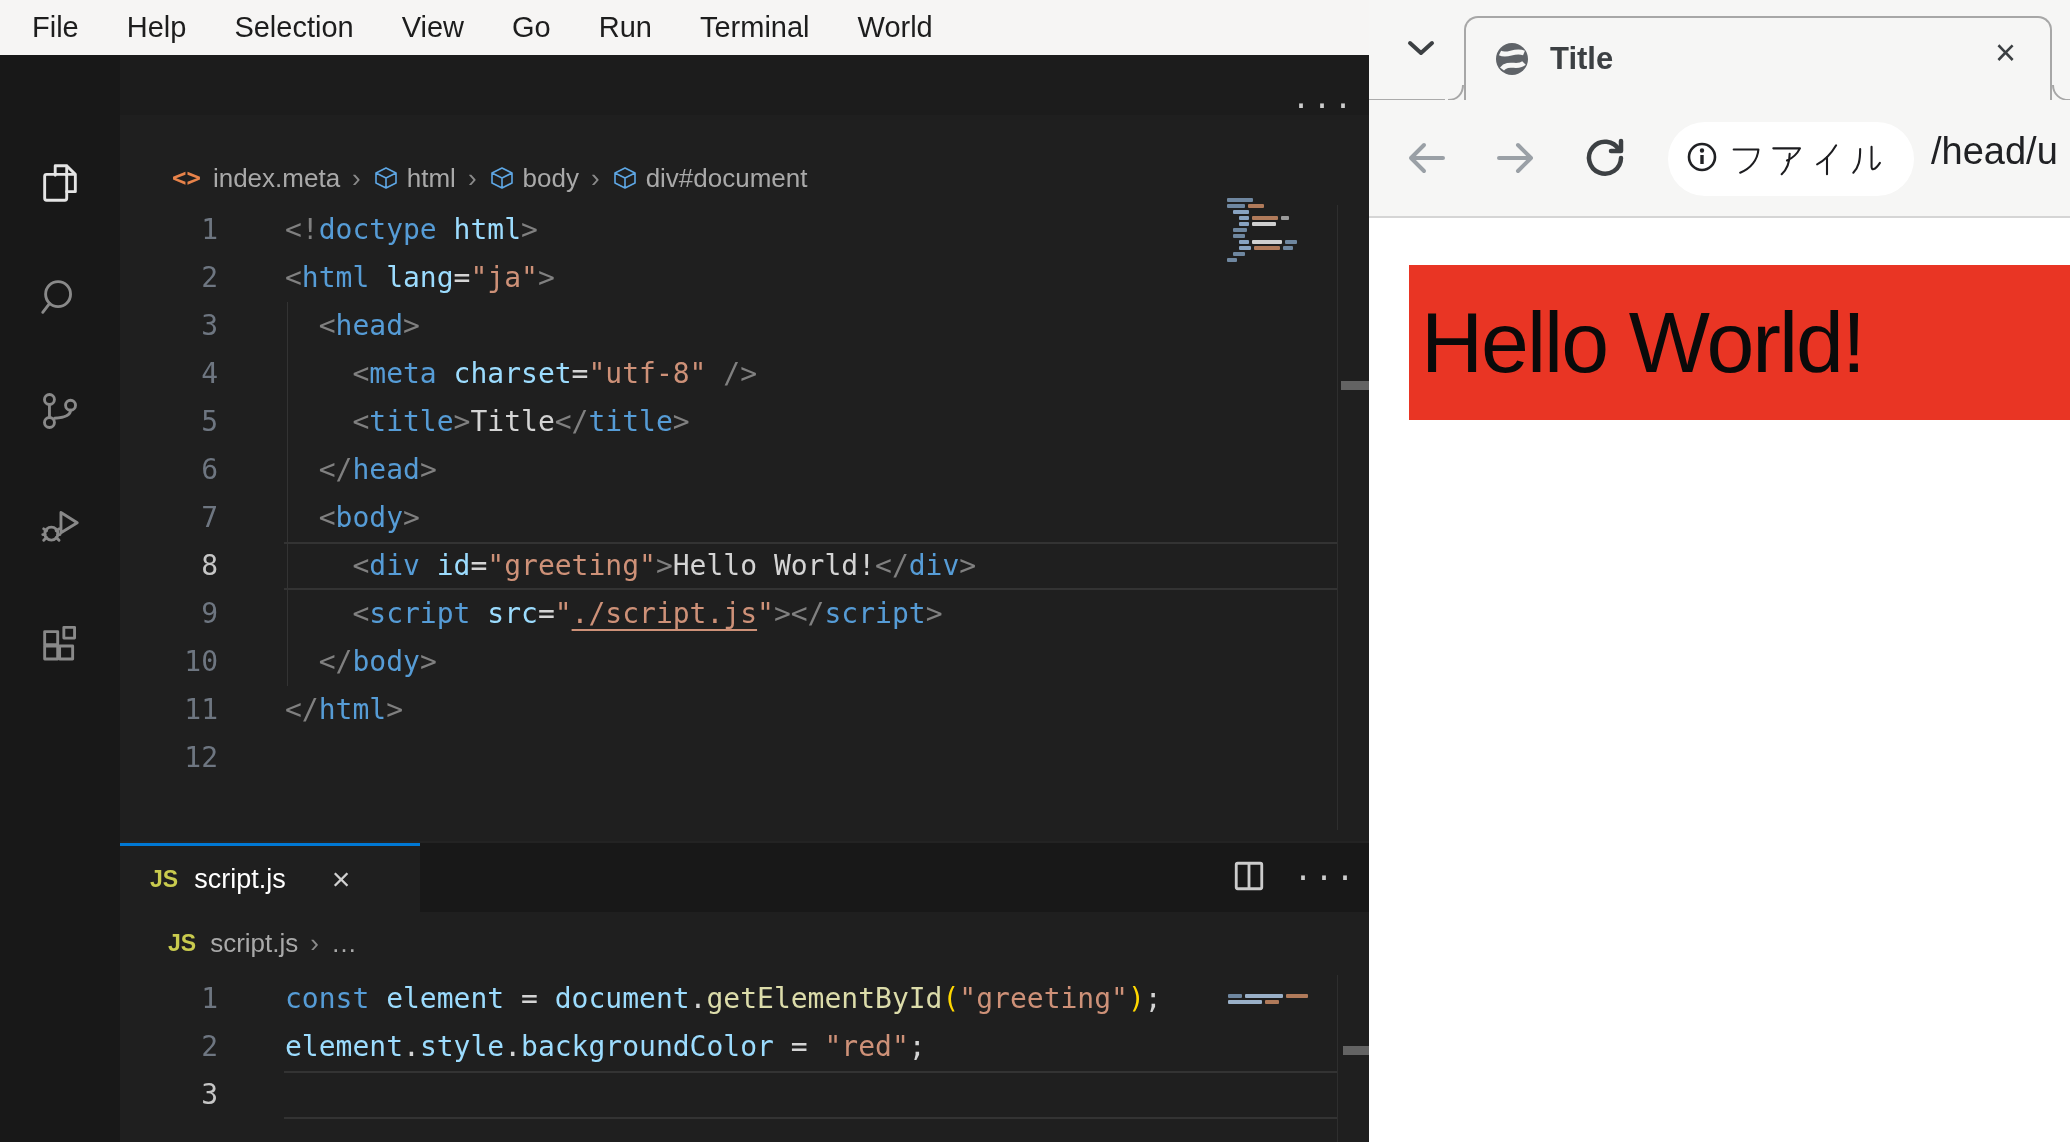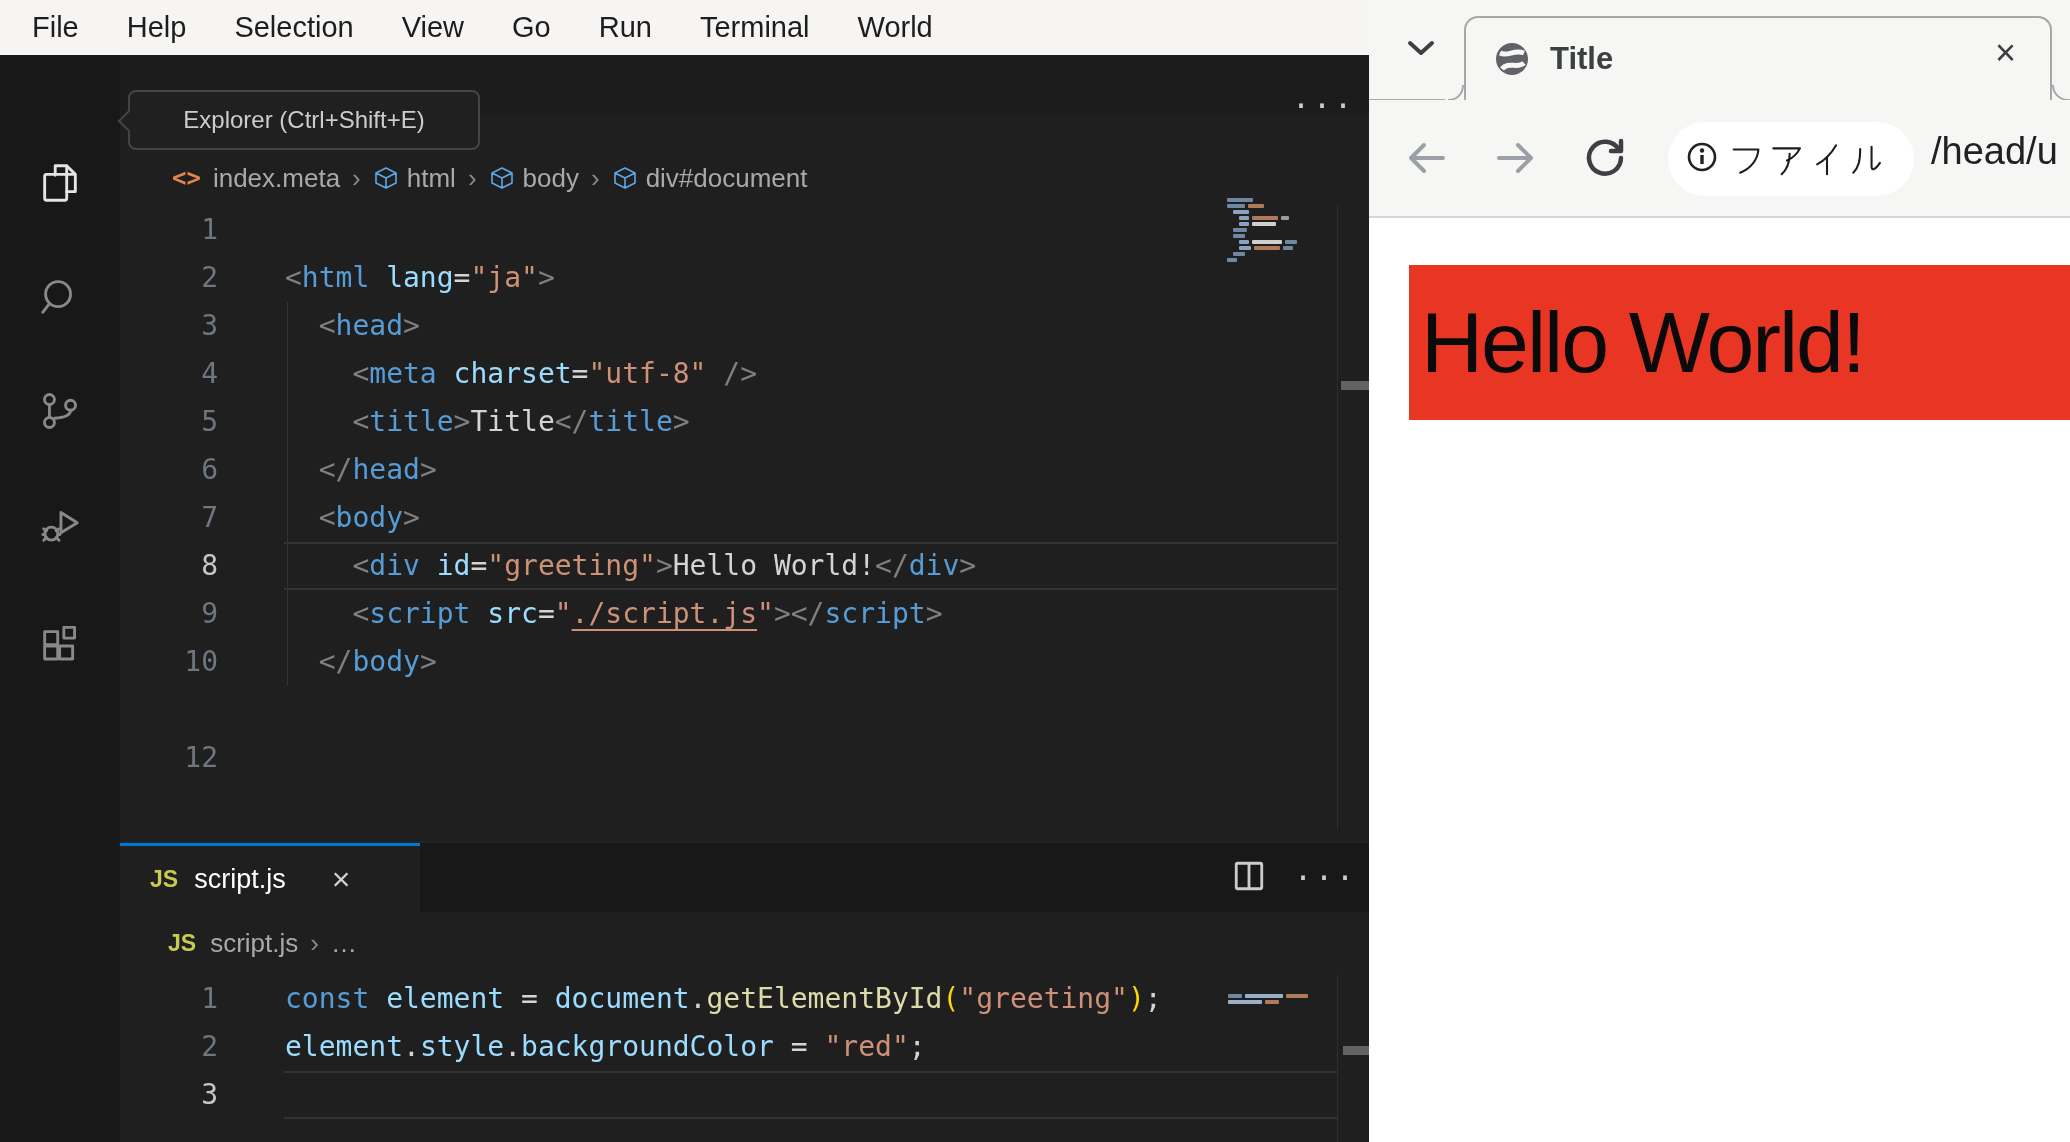--- a/index.html
+++ b/index.html
@@ -200,30 +200,31 @@
       <span class="bc-sep">›</span>
       <span class="bc-cube"><svg viewBox="0 0 26 26">
           <path d="M13 3 L23 8 V18 L13 23 L3 18 V8 Z M3 8 L13 13 L23 8 M13 13 V23"></path>
         </svg></span>
       <span>div#document</span>
     </div>
 
   <div class="cur-line" style="top:542px"></div>
   <div class="indent-guide" style="top:302px; height:384px"></div>
   <div class="code-block" style="top:206px; height:624px">
-      <div class="crow" style="top: 0px;"><span class="lnum">1</span></div>
+      <div class="crow" style="top: 0px;"><span class="lnum">1</span><span class="ltext"><span style="color: rgb(128, 128, 128);">&lt;!</span><span style="color: rgb(86, 156, 214);">doctype</span><span style="color: rgb(156, 220, 254);"> html</span><span style="color: rgb(128, 128, 128);">&gt;</span></span></div>
       <div class="crow" style="top: 48px;"><span class="lnum">2</span><span class="ltext"><span style="color: rgb(128, 128, 128);">&lt;</span><span style="color: rgb(86, 156, 214);">html</span><span style="color: rgb(212, 212, 212);"> </span><span style="color: rgb(156, 220, 254);">lang</span><span style="color: rgb(212, 212, 212);">=</span><span style="color: rgb(206, 145, 120);">"ja"</span><span style="color: rgb(128, 128, 128);">&gt;</span></span></div>
       <div class="crow" style="top: 96px;"><span class="lnum">3</span><span class="ltext"><span style="color: rgb(212, 212, 212);">  </span><span style="color: rgb(128, 128, 128);">&lt;</span><span style="color: rgb(86, 156, 214);">head</span><span style="color: rgb(128, 128, 128);">&gt;</span></span></div>
       <div class="crow" style="top: 144px;"><span class="lnum">4</span><span class="ltext"><span style="color: rgb(212, 212, 212);">    </span><span style="color: rgb(128, 128, 128);">&lt;</span><span style="color: rgb(86, 156, 214);">meta</span><span style="color: rgb(212, 212, 212);"> </span><span style="color: rgb(156, 220, 254);">charset</span><span style="color: rgb(212, 212, 212);">=</span><span style="color: rgb(206, 145, 120);">"utf-8"</span><span style="color: rgb(128, 128, 128);"> /&gt;</span></span></div>
       <div class="crow" style="top: 192px;"><span class="lnum">5</span><span class="ltext"><span style="color: rgb(212, 212, 212);">    </span><span style="color: rgb(128, 128, 128);">&lt;</span><span style="color: rgb(86, 156, 214);">title</span><span style="color: rgb(128, 128, 128);">&gt;</span><span style="color: rgb(212, 212, 212);">Title</span><span style="color: rgb(128, 128, 128);">&lt;/</span><span style="color: rgb(86, 156, 214);">title</span><span style="color: rgb(128, 128, 128);">&gt;</span></span></div>
       <div class="crow" style="top: 240px;"><span class="lnum">6</span><span class="ltext"><span style="color: rgb(212, 212, 212);">  </span><span style="color: rgb(128, 128, 128);">&lt;/</span><span style="color: rgb(86, 156, 214);">head</span><span style="color: rgb(128, 128, 128);">&gt;</span></span></div>
       <div class="crow" style="top: 288px;"><span class="lnum">7</span><span class="ltext"><span style="color: rgb(212, 212, 212);">  </span><span style="color: rgb(128, 128, 128);">&lt;</span><span style="color: rgb(86, 156, 214);">body</span><span style="color: rgb(128, 128, 128);">&gt;</span></span></div>
       <div class="crow cur" style="top: 336px;"><span class="lnum">8</span><span class="ltext"><span style="color: rgb(212, 212, 212);">    </span><span style="color: rgb(128, 128, 128);">&lt;</span><span style="color: rgb(86, 156, 214);">div</span><span style="color: rgb(212, 212, 212);"> </span><span style="color: rgb(156, 220, 254);">id</span><span style="color: rgb(212, 212, 212);">=</span><span style="color: rgb(206, 145, 120);">"greeting"</span><span style="color: rgb(128, 128, 128);">&gt;</span><span style="color: rgb(212, 212, 212);">Hello World!</span><span style="color: rgb(128, 128, 128);">&lt;/</span><span style="color: rgb(86, 156, 214);">div</span><span style="color: rgb(128, 128, 128);">&gt;</span></span></div>
       <div class="crow" style="top: 384px;"><span class="lnum">9</span><span class="ltext"><span style="color: rgb(212, 212, 212);">    </span><span style="color: rgb(128, 128, 128);">&lt;</span><span style="color: rgb(86, 156, 214);">script</span><span style="color: rgb(212, 212, 212);"> </span><span style="color: rgb(156, 220, 254);">src</span><span style="color: rgb(212, 212, 212);">=</span><span style="color: rgb(206, 145, 120);">"</span><span class="tok-l" style="color: rgb(206, 145, 120);">./script.js</span><span style="color: rgb(206, 145, 120);">"</span><span style="color: rgb(128, 128, 128);">&gt;</span><span style="color: rgb(128, 128, 128);">&lt;/</span><span style="color: rgb(86, 156, 214);">script</span><span style="color: rgb(128, 128, 128);">&gt;</span></span></div>
       <div class="crow" style="top: 432px;"><span class="lnum">10</span><span class="ltext"><span style="color: rgb(212, 212, 212);">  </span><span style="color: rgb(128, 128, 128);">&lt;/</span><span style="color: rgb(86, 156, 214);">body</span><span style="color: rgb(128, 128, 128);">&gt;</span></span></div>
+      <div class="crow" style="top: 480px;"><span class="lnum">11</span><span class="ltext"><span style="color: rgb(128, 128, 128);">&lt;/</span><span style="color: rgb(86, 156, 214);">html</span><span style="color: rgb(128, 128, 128);">&gt;</span></span></div>
       <div class="crow" style="top: 528px;"><span class="lnum">12</span><span class="ltext"></span></div>
     </div>
 
   <div class="minimap" style="left:1227px; top:198px; width:90px">
       <div class="mini-row" style="margin-left: 0px;">
         <div class="mini-seg" style="width: 26px; background: rgb(111, 135, 160);"></div>
       </div>
       <div class="mini-row" style="margin-left: 0px;">
         <div class="mini-seg" style="width: 18px; background: rgb(111, 135, 160);"></div>
         <div class="mini-seg" style="width: 16px; background: rgb(176, 122, 90);"></div>
@@ -303,24 +304,20 @@
         <div class="mini-seg" style="width: 22px; background: rgb(176, 122, 90);"></div>
       </div>
       <div class="mini-row" style="margin-left: 0px;">
         <div class="mini-seg" style="width: 34px; background: rgb(154, 176, 200);"></div>
         <div class="mini-seg" style="width: 14px; background: rgb(176, 122, 90);"></div>
       </div>
     </div>
   <div class="overview-line" style="left:1337px; top:975px; height:167px"></div>
   <div class="scroll-mark" style="left:1343px; top:1046px; width:26px"></div>
 
-  <div class="tooltip">
-    <div class="tooltip-arrow"></div>
-    <span>Explorer (Ctrl+Shift+E)</span>
-  </div>
 
   <div class="browser">
     <div class="b-tabstrip">
       <div class="b-chevron">
         <svg viewBox="0 0 30 20">
             <polyline points="4,5 15,15 26,5"></polyline>
           </svg>
       </div>
       <div class="b-tab">
         <span style="width:36px;height:36px;display:inline-block">

